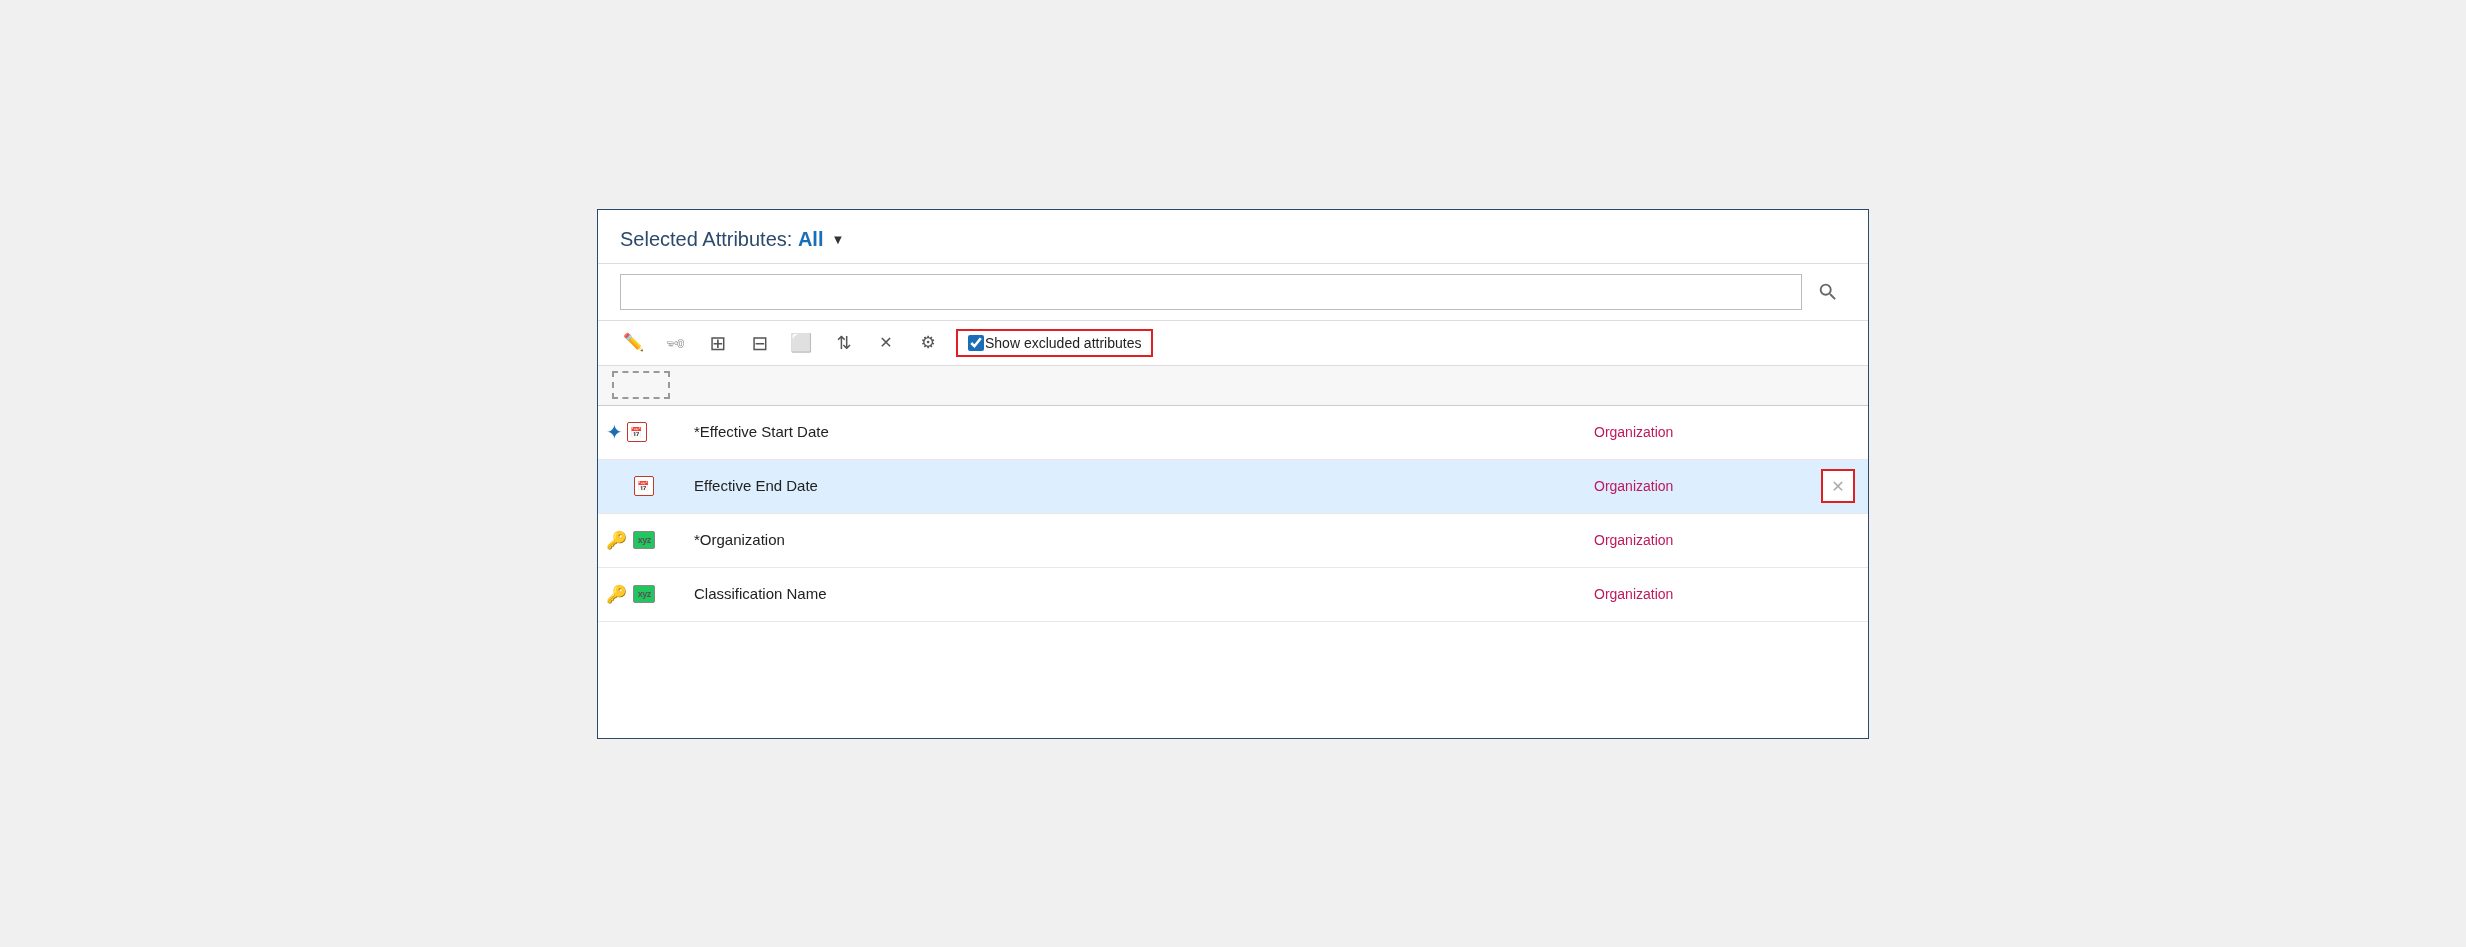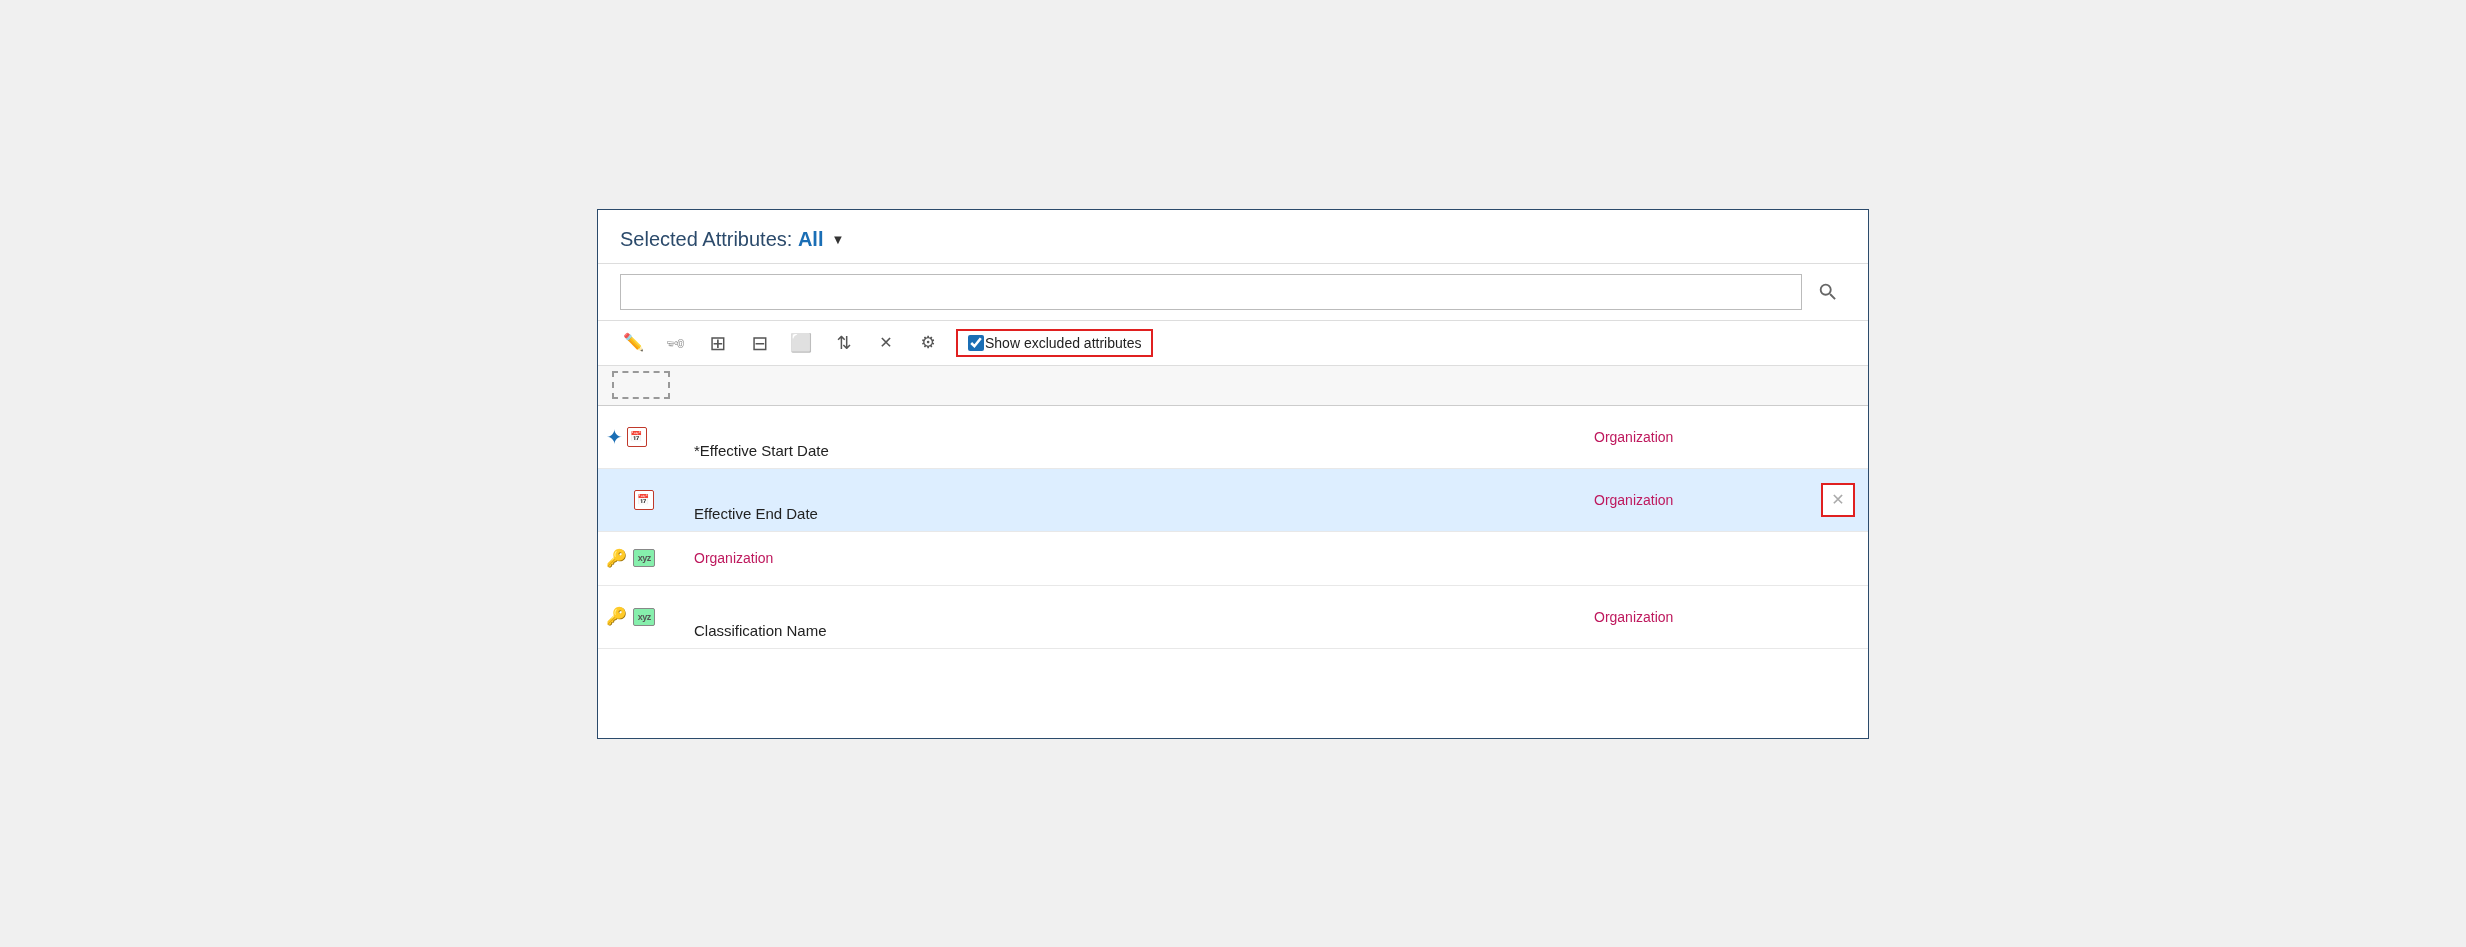--- a/index.html
+++ b/index.html
@@ -112,21 +112,20 @@
       width: 90px;
       min-width: 90px;
       padding: 6px 8px;
       display: flex;
       align-items: center;
       gap: 4px;
     }
     .col-name {
       flex: 1;
       padding: 8px 6px;
-      margin-top: 28px;
     }
     .col-entity {
       width: 220px;
       padding: 8px 6px;
       color: #555;
       font-size: 14px;
     }
     .col-action {
       width: 60px;
       min-width: 60px;
@@ -187,21 +186,21 @@
       display: inline-flex;
       align-items: center;
       justify-content: center;
       border: 1.5px solid #888;
       border-radius: 2px;
       font-size: 9px;
       font-weight: 700;
       color: #555;
       width: 22px;
       height: 18px;
-      background: #86efac;
+      background: #22c55e;
       letter-spacing: -0.5px;
     }
     .attr-name {
       font-size: 15px;
       color: #222;
     }
     .entity-name {
       font-size: 14px;
       color: #be185d;
     }
@@ -289,20 +288,23 @@
       <div class="col-action">
         <div class="close-btn">✕</div>
       </div>
     </div>
 
     <div class="table-row">
       <div class="col-icons" style="gap:6px;">
         <span class="row-icon icon-key">🔑</span>
         <span class="icon-xyz">xyz</span>
       </div>
+      <div class="col-name">
+        <span class="attr-name">*Organization</span>
+      </div>
       <div class="col-entity">
         <span class="entity-name">Organization</span>
       </div>
       <div class="col-action"></div>
     </div>
 
     <div class="table-row">
       <div class="col-icons" style="gap:6px;">
         <span class="row-icon icon-key">🔑</span>
         <span class="icon-xyz">xyz</span>

